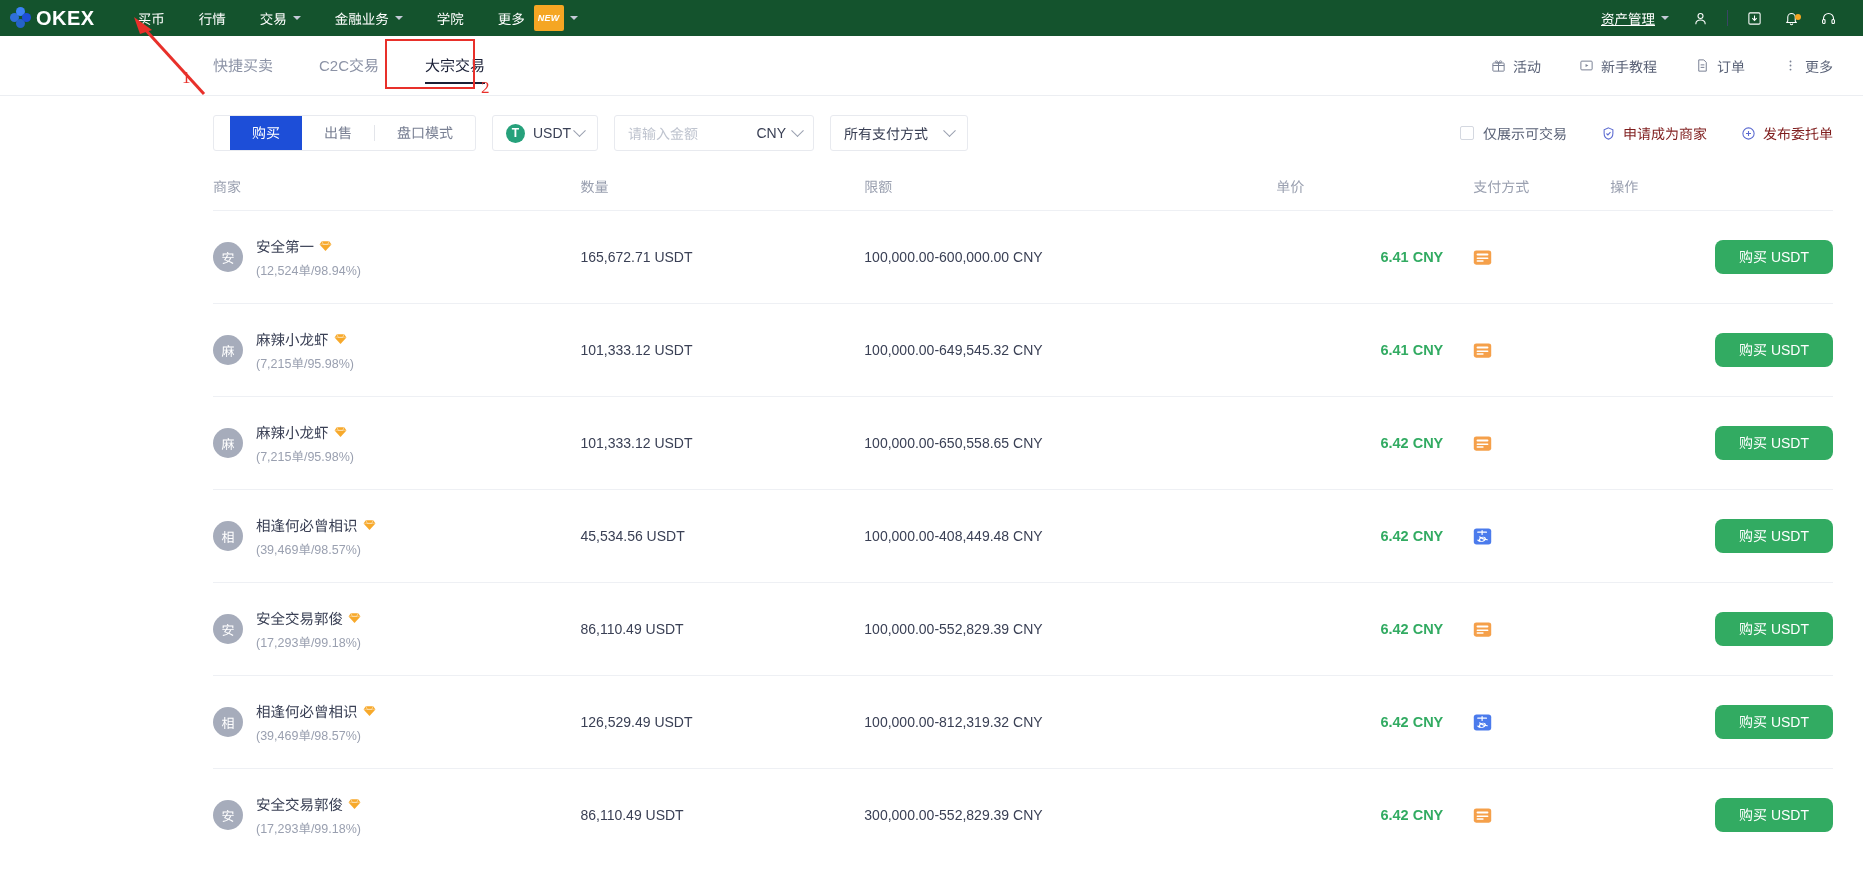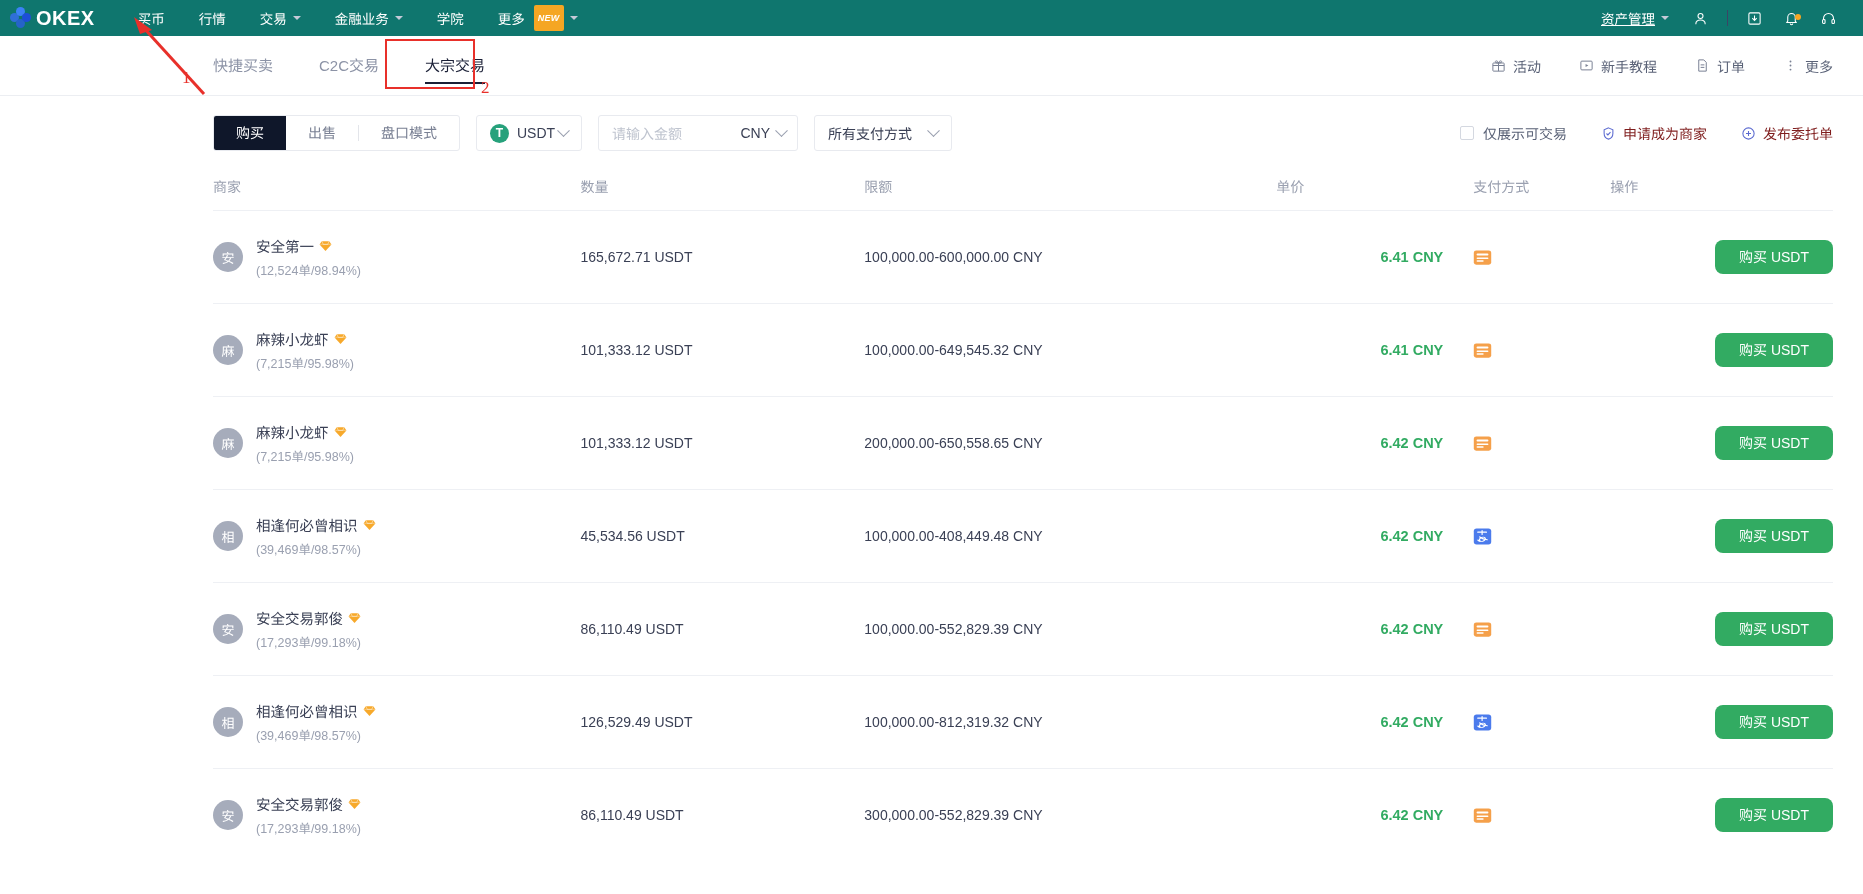--- a/index.html
+++ b/index.html
@@ -8,21 +8,21 @@
     width: 1863px; height: 894px;
     background: #ffffff;
     font-family: "Liberation Sans", "DejaVu Sans", sans-serif;
     overflow: hidden;
   }
   * { box-sizing: border-box; }
 
   
   .topnav {
     height: 36px;
-    background: #0f766e;
+    background: #14532d;
     display: flex;
     align-items: center;
     padding: 0 16px 0 10px;
     color: #ffffff;
     position: relative;
   }
   .logo { display: flex; align-items: center; margin-right: 26px; }
   .logo-mark { width: 22px; height: 22px; position: relative; margin-right: 4px; }
   .logo-mark i {
     position: absolute; width: 9px; height: 9px; border-radius: 50%;
@@ -86,21 +86,21 @@
 
   .filterbar { display:flex; align-items:center; height: 74px; padding-right: 30px; }
   .segctrl {
     display:flex; align-items:center; height:36px;
     border:1px solid #e8eaef; border-radius:3px; background:#fff; overflow:hidden;
   }
   .seg {
     font-size:14px; color:#7a8194; padding: 0 22px; height:36px; line-height:36px;
     cursor:pointer; white-space:nowrap;
   }
-  .seg.active { background:#0f172a; color:#fff; }
+  .seg.active { background:#1d4ed8; color:#fff;margin-left:16px; }
   .seg-sep { width:1px; height:16px; background:#e3e5ea; }
 
   .ctl {
     height:36px; border:1px solid #e8eaef; border-radius:3px; background:#fff;
     display:flex; align-items:center; padding: 0 13px; margin-left:16px;
     font-size:14px; color:#3a4055; white-space:nowrap;
   }
   .ctl.coin { width:106px; }
   .ctl.amount { width:200px; padding-right:11px; }
   .ctl.pay { width:138px; }
@@ -428,21 +428,21 @@
                     <path d="M5 2h14l4 6-11 12L1 8z" fill="#f7a92b"></path>
                     <path d="M5 2l3 6h8l3-6" fill="none" stroke="#ffffff" stroke-width="1.2" opacity=".75"></path>
                     <path d="M1 8h22" stroke="#ffffff" stroke-width="1" opacity=".6"></path>
                   </svg>
                 </div>
                 <div class="m-sub">(7,215单/95.98%)</div>
               </div>
             </div>
           </td>
           <td class="c-amount cell-txt">101,333.12 USDT</td>
-          <td class="c-limit cell-txt">200,000.00-650,558.65 CNY</td>
+          <td class="c-limit cell-txt">100,000.00-650,558.65 CNY</td>
           <td class="c-price"><span class="price">6.42 CNY</span></td>
           <td class="c-pay">
             <svg class="pay-ico" viewBox="0 0 24 24">
               <rect x="1" y="3" width="22" height="18" rx="3" fill="#f5a04a"></rect>
               <rect x="4.5" y="7" width="15" height="2.4" rx="1.2" fill="#ffffff"></rect>
               <rect x="4.5" y="12" width="15" height="1.9" rx=".95" fill="#ffffff"></rect>
               <rect x="4.5" y="15.6" width="9" height="1.9" rx=".95" fill="#ffffff"></rect>
             </svg>
           </td>
           <td class="c-act"><button class="buy-btn">购买 USDT</button></td>

